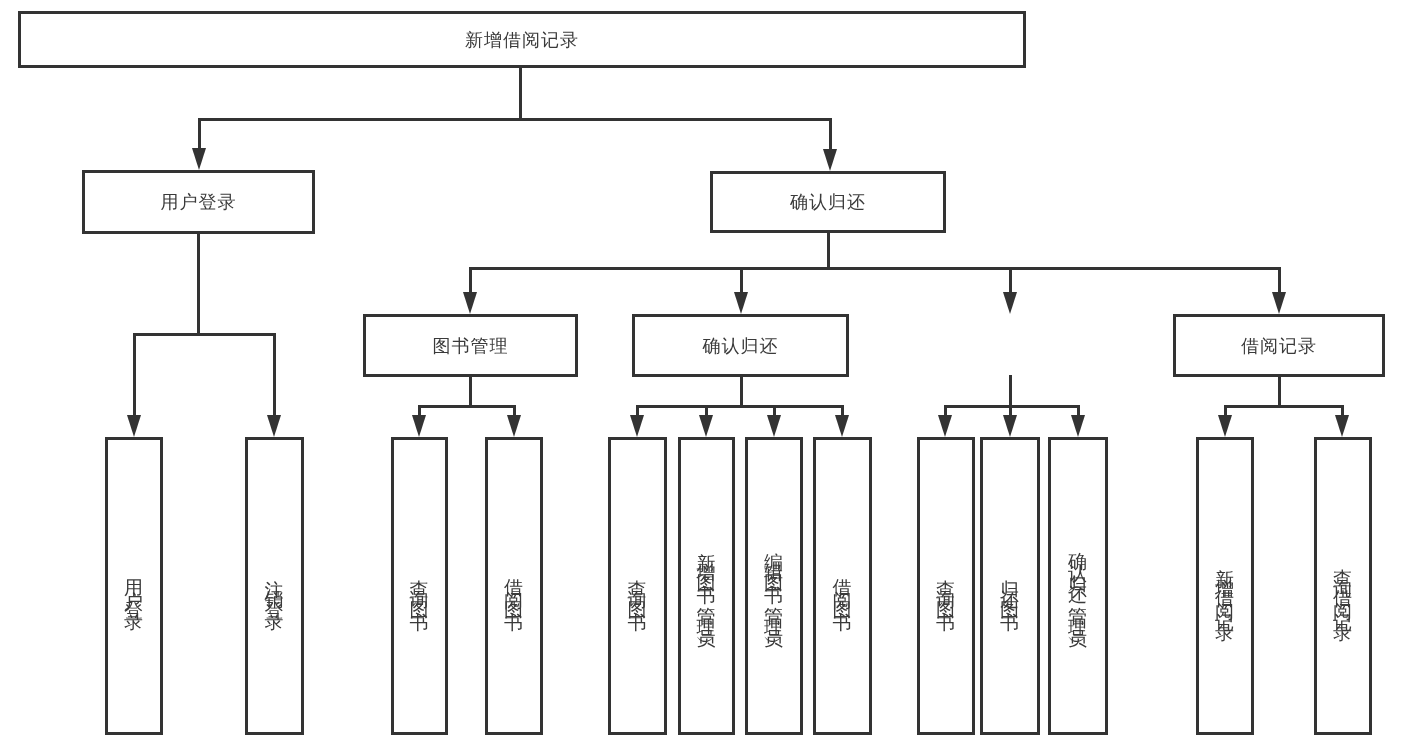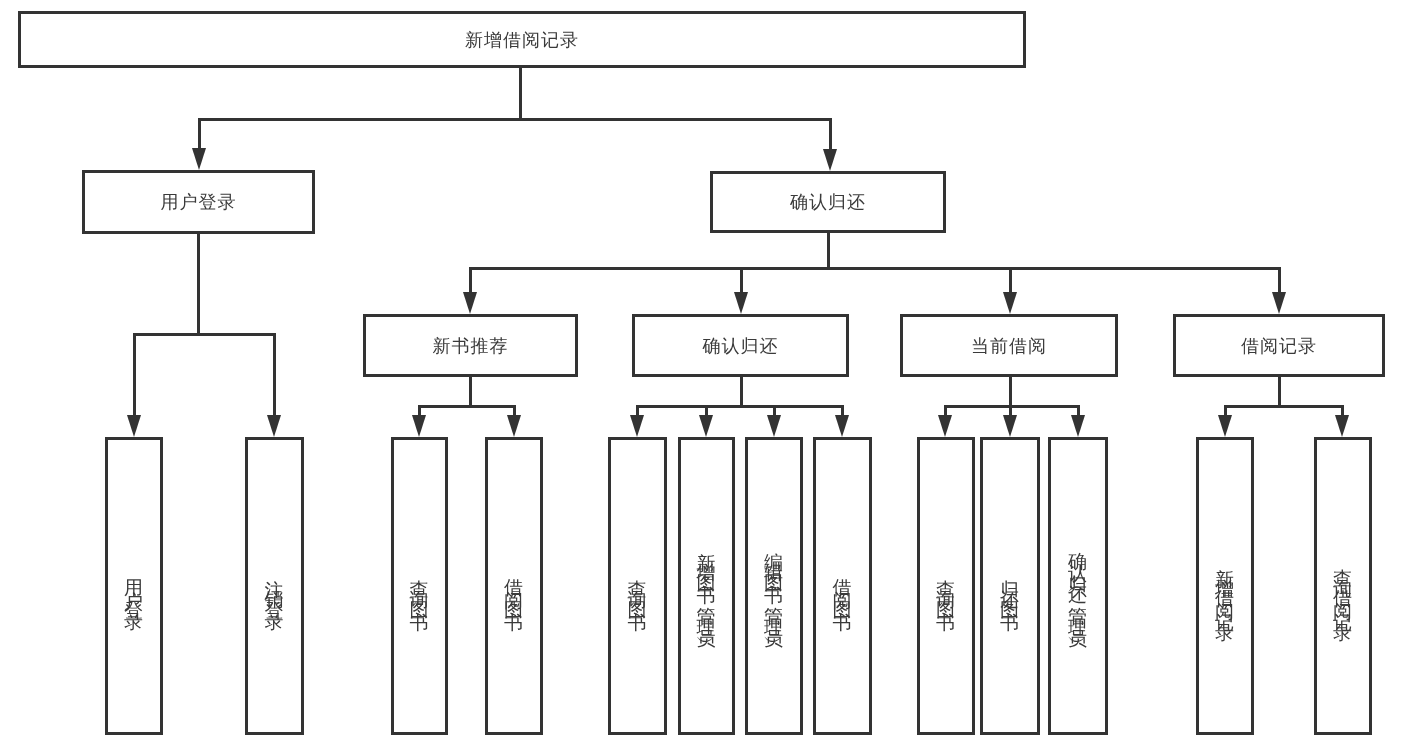--- a/index.html
+++ b/index.html
@@ -71,23 +71,22 @@
     z-index: 5;
   }
 </style>
 </head>
 <body>
 
 <div id="canvas" style="--line: #333333; --fill: #ffffff; --text: #3a3a3a; --wm: #9e9e9e; --bg: #ffffff;">
 <div class="node h" style="left: 18px; top: 11px; width: 1008px; height: 57px;">新增借阅记录</div>
     <div class="node h" style="left: 82px; top: 170px; width: 233px; height: 64px;">用户登录</div>
     <div class="node h" style="left: 710px; top: 171px; width: 236px; height: 62px;">确认归还</div>
-    <div class="node h" style="left: 363px; top: 314px; width: 215px; height: 63px;">新书推荐</div>
+    <div class="node h" style="left: 363px; top: 314px; width: 215px; height: 63px;">图书管理</div>
     <div class="node h" style="left: 632px; top: 314px; width: 217px; height: 63px;">确认归还</div>
-    <div class="node h" style="left: 900px; top: 314px; width: 218px; height: 63px;">当前借阅</div>
     <div class="node h" style="left: 1173px; top: 314px; width: 212px; height: 63px; text-align: center;">借阅记录</div>
     <div class="node v" style="left: 105px; top: 437px; width: 58px; height: 298px;">用户登录</div>
     <div class="node v" style="left: 245px; top: 437px; width: 59px; height: 298px;">注销登录</div>
     <div class="node v" style="left: 391px; top: 437px; width: 57px; height: 298px;">查询图书</div>
     <div class="node v" style="left: 485px; top: 437px; width: 58px; height: 298px;">借阅图书</div>
     <div class="node v" style="left: 608px; top: 437px; width: 59px; height: 298px;">查询图书</div>
     <div class="node v" style="left: 678px; top: 437px; width: 57px; height: 298px;">新增图书（管理员）</div>
     <div class="node v" style="left: 745px; top: 437px; width: 58px; height: 298px;">编辑图书（管理员）</div>
     <div class="node v" style="left: 813px; top: 437px; width: 59px; height: 298px;">借阅图书</div>
     <div class="node v" style="left: 917px; top: 437px; width: 58px; height: 298px;">查询图书</div>

